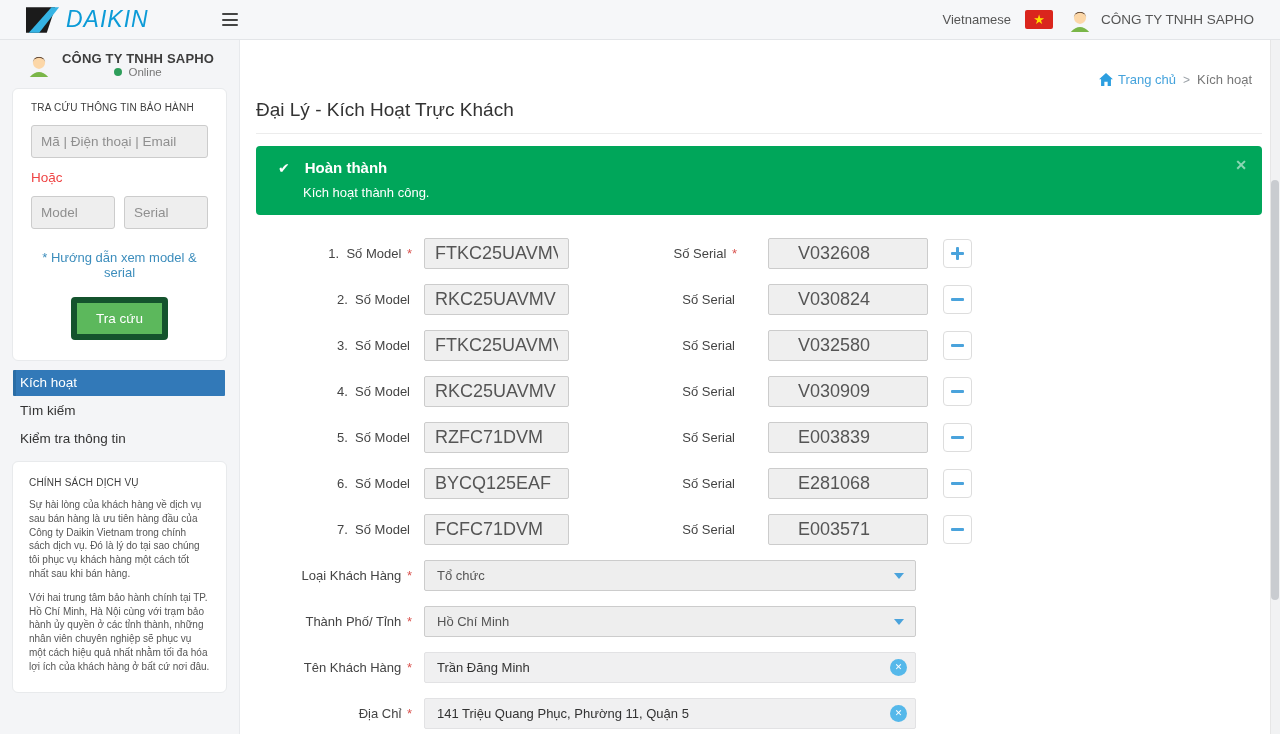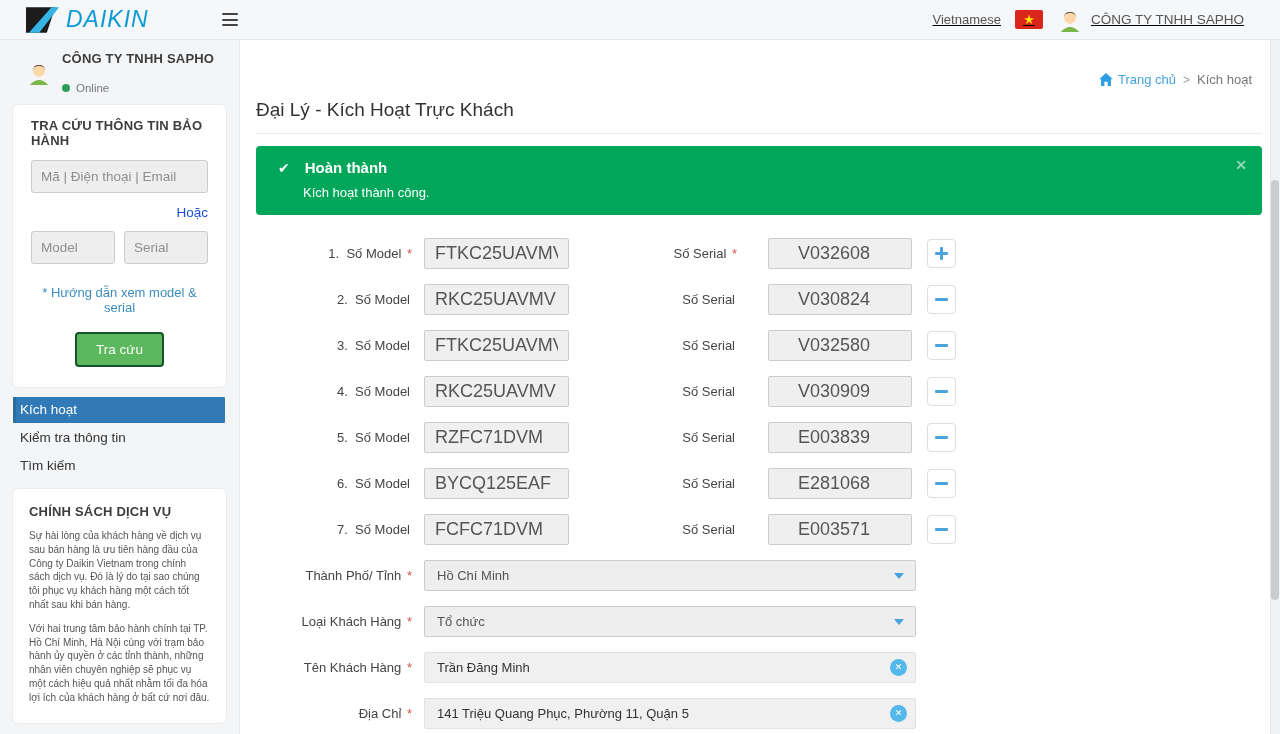--- a/index.html
+++ b/index.html
@@ -8,51 +8,51 @@
   .stage { position:relative; width:1280px; height:734px; overflow:hidden; background:#fff; }
 
   
   .header { position:absolute; left:0; top:0; width:1280px; height:40px; background:#f6f7f9;
     border-bottom:1px solid #e3e5e8; display:flex; align-items:center; z-index:5; }
   .logo-area { display:flex; align-items:center; gap:6px; padding-left:26px; }
   .daikin-text { color:#0c9bd7; font-weight:normal; font-style:italic; font-size:23px; letter-spacing:1px; }
   .hamburger { position:absolute; left:222px; top:13px; width:16px; height:13px; display:flex;
     flex-direction:column; justify-content:space-between; cursor:pointer; }
   .hamburger span { display:block; height:2px; background:#444; border-radius:1px; }
-  .header-right { margin-left:auto; display:flex; align-items:center; gap:14px; padding-right:36px;text-decoration:underline; }
+  .header-right { margin-left:auto; display:flex; align-items:center; gap:14px; padding-right:26px; }
   .lang-label { font-size:13px; color:#555; }
   .flag { width:28px; height:19px; background:#da251d; border-radius:2px; display:flex;
     align-items:center; justify-content:center; color:#ffde00; font-size:13px; line-height:1; }
   .hdr-user { display:flex; align-items:center; gap:8px; }
   .hdr-user-name { font-size:13.5px; color:#555; }
 
   
   .avatar { width:26px; height:26px; display:inline-block; }
 
   
   .sidebar { position:absolute; left:0; top:40px; width:240px; height:694px; background:#f4f5f7;
     border-right:1px solid #e7e9ec; overflow:hidden; }
   .user-panel { display:flex; align-items:center; gap:10px; padding:11px 14px 10px 26px; }
   .user-name { font-size:13px; font-weight:bold; color:#3d3d3d; letter-spacing:.2px; }
-  .online-row { display:flex; align-items:center; gap:6px; margin-top:16px; }
+  .online-row { display:flex; align-items:center; gap:6px; margin-top:0;justify-content:center; }
   .online-dot { width:8px; height:8px; border-radius:50%; background:#2e9e5b; }
   .online-text { font-size:11.5px; color:#777; }
 
   .card { margin:0 12px; background:#fff; border:1px solid #e8eaec; border-radius:6px; }
   .search-card { padding:13px 18px 18px; }
-  .card-title { font-size:13px; font-weight:bold; color:#3d3d3d; letter-spacing:.2px; }
+  .card-title { font-size:10px; font-weight:normal; color:#3d3d3d; letter-spacing:.2px; }
   .s-input { width:100%; height:33px; background:#eee; border:1px solid #ccc; border-radius:3px;
     padding:0 9px; font-size:13.5px; color:#555; margin-top:12px; font-family:inherit; }
   .s-input::placeholder { color:#8f8f8f; opacity:1; }
-  .or-label { text-align:right; font-size:13.5px; color:#1d4ed8; margin-top:12px; }
+  .or-label { text-align:left; font-size:13.5px; color:#ef4444; margin-top:12px; }
   .two-inputs { display:flex; gap:9px; }
   .two-inputs input { margin-top:11px; min-width:0; }
   .guide-link { display:block; text-align:center; color:#3c8dbc; font-size:13px; margin-top:21px;
     text-decoration:none; cursor:pointer; }
-  .btn-green { display:block; margin:17px auto 2px; background:#5cb85c; border:2px solid #14532d;
+  .btn-green { display:block; margin:17px auto 2px; background:#5cb85c; border:6px solid #14532d;
     color:#fff; font-size:13.5px; padding:8px 19px; border-radius:4px; cursor:pointer; font-family:inherit; }
 
   .side-nav { margin-top:9px; }
   .nav-item { height:26px; line-height:26px; margin:1px 14px 1px 13px; padding-left:7px;
     font-size:13.5px; color:#333; cursor:pointer; border-radius:1px; }
   .nav-item.active { background:#3279b8; color:#fff; border-left:3px solid #2a6da5; padding-left:4px; }
   .nav-item + .nav-item { margin-top:2px; }
 
   .policy-card { margin-top:9px; padding:15px 16px 18px; }
   .policy-card p { font-size:10px; color:#555; line-height:1.38; margin-top:10px; }
@@ -77,21 +77,21 @@
     font-size:14px; background:none; border:none; cursor:pointer; }
 
   .form { margin:23px 0 0 16px; }
   .frow { display:flex; align-items:center; height:31px; margin-bottom:15px; }
   .flabel { width:156px; text-align:right; font-size:13px; color:#444; flex:none; }
   .req { color:#d9534f; margin-left:2px; }
   .ginput { background:#efefef; border:1px solid #ccc; border-radius:2px; height:31px;
     padding:0 10px; font-size:18px; color:#555; font-family:inherit; }
   .model-input { width:145px; margin-left:12px; flex:none; }
   .slabel { width:168px; flex:none; }
-  .serial-input { width:144px; margin-left:31px; flex:none;padding-left:29px; }
+  .serial-input { width:160px; margin-left:31px; flex:none;padding-left:29px; }
   .row-btn { width:29px; height:29px; margin-left:15px; background:#fff; border:1px solid #ddd;
     border-radius:4px; display:flex; align-items:center; justify-content:center; cursor:pointer; flex:none; }
   .pm { position:relative; width:13px; height:13px; display:inline-block; }
   .pm::before { content:""; position:absolute; left:0; top:5px; width:13px; height:3px; background:#4aa3dc; border-radius:1px; }
   .pm.plus::after { content:""; position:absolute; left:5px; top:0; width:3px; height:13px; background:#4aa3dc; border-radius:1px; }
 
   .fctrl { position:relative; width:492px; height:31px; margin-left:12px; flex:none; }
   .gselect { width:100%; height:100%; background:#eee; border:1px solid #ccc; border-radius:2px;
     display:flex; align-items:center; padding:0 12px; font-size:13px; color:#555; cursor:pointer; }
   .caret { position:absolute; right:12px; top:13px; width:0; height:0;
@@ -161,22 +161,22 @@
       <div class="two-inputs">
         <input class="s-input" placeholder="Model" style="">
         <input class="s-input" placeholder="Serial" style="">
       </div>
       <a class="guide-link">* Hướng dẫn xem model &amp; serial</a>
       <button class="btn-green">Tra cứu</button>
     </div>
 
     <div class="side-nav">
         <div class="nav-item active">Kích hoạt</div>
+        <div class="nav-item">Tìm kiếm</div>
         <div class="nav-item">Kiểm tra thông tin</div>
-        <div class="nav-item">Tìm kiếm</div>
       </div>
 
     <div class="card policy-card">
       <div class="card-title">CHÍNH SÁCH DỊCH VỤ</div>
       <div>
           <p>Sự hài lòng của khách hàng về dịch vụ sau bán hàng là ưu tiên hàng đầu của Công ty Daikin Vietnam trong chính sách dịch vụ. Đó là lý do tại sao chúng tôi phục vụ khách hàng một cách tốt nhất sau khi bán hàng.</p>
           <p>Với hai trung tâm bảo hành chính tại TP. Hồ Chí Minh, Hà Nội cùng với trạm bảo hành ủy quyền ở các tỉnh thành, những nhân viên chuyên nghiệp sẽ phục vụ một cách hiệu quả nhất nhằm tối đa hóa lợi ích của khách hàng ở bất cứ nơi đâu.</p>
         </div>
 
     </div>
@@ -296,42 +296,42 @@
     </div>
     <input class="ginput serial-input" value="E003571" style="">
     <button class="row-btn">
               <span class="pm"></span>
             </button>
   </div>
         </div>
       <div>
           <div class="frow">
     <div class="flabel">
+      <span>Loại Khách Hàng</span><span class="req"> *</span>
+    </div>
+    <div class="fctrl">
+      <div class="gselect">
+                <span>Tổ chức</span>
+              </div>
+      <span class="caret"></span>
+    </div>
+  </div>
+          <div class="frow">
+    <div class="flabel">
       <span>Thành Phố/ Tỉnh</span><span class="req"> *</span>
     </div>
     <div class="fctrl">
       <div class="gselect">
                 <span>Hồ Chí Minh</span>
               </div>
       <span class="caret"></span>
     </div>
   </div>
           <div class="frow">
     <div class="flabel">
-      <span>Loại Khách Hàng</span><span class="req"> *</span>
-    </div>
-    <div class="fctrl">
-      <div class="gselect">
-                <span>Tổ chức</span>
-              </div>
-      <span class="caret"></span>
-    </div>
-  </div>
-          <div class="frow">
-    <div class="flabel">
       <span>Tên Khách Hàng</span><span class="req"> *</span>
     </div>
     <div class="fctrl">
       <input class="gtext" value="Trần Đăng Minh" style="">
       <span class="clear-ic">✕</span>
     </div>
   </div>
           <div class="frow">
     <div class="flabel">
       <span>Địa Chỉ</span><span class="req"> *</span>

